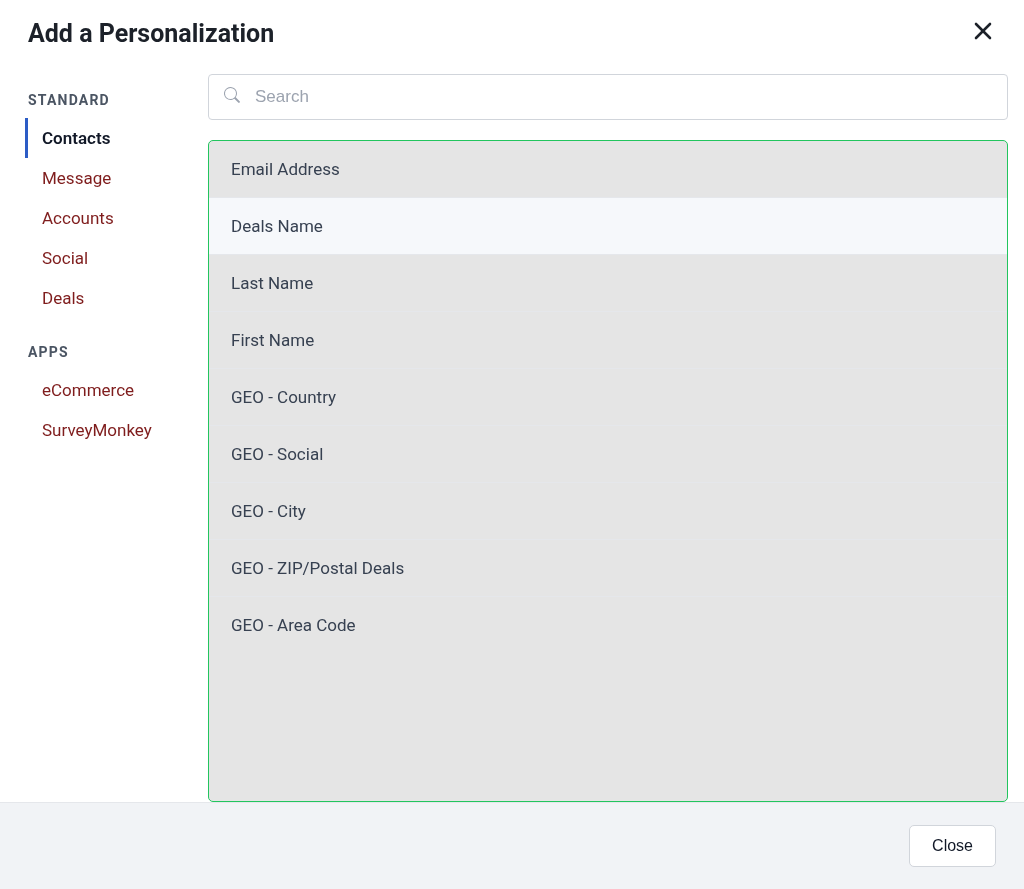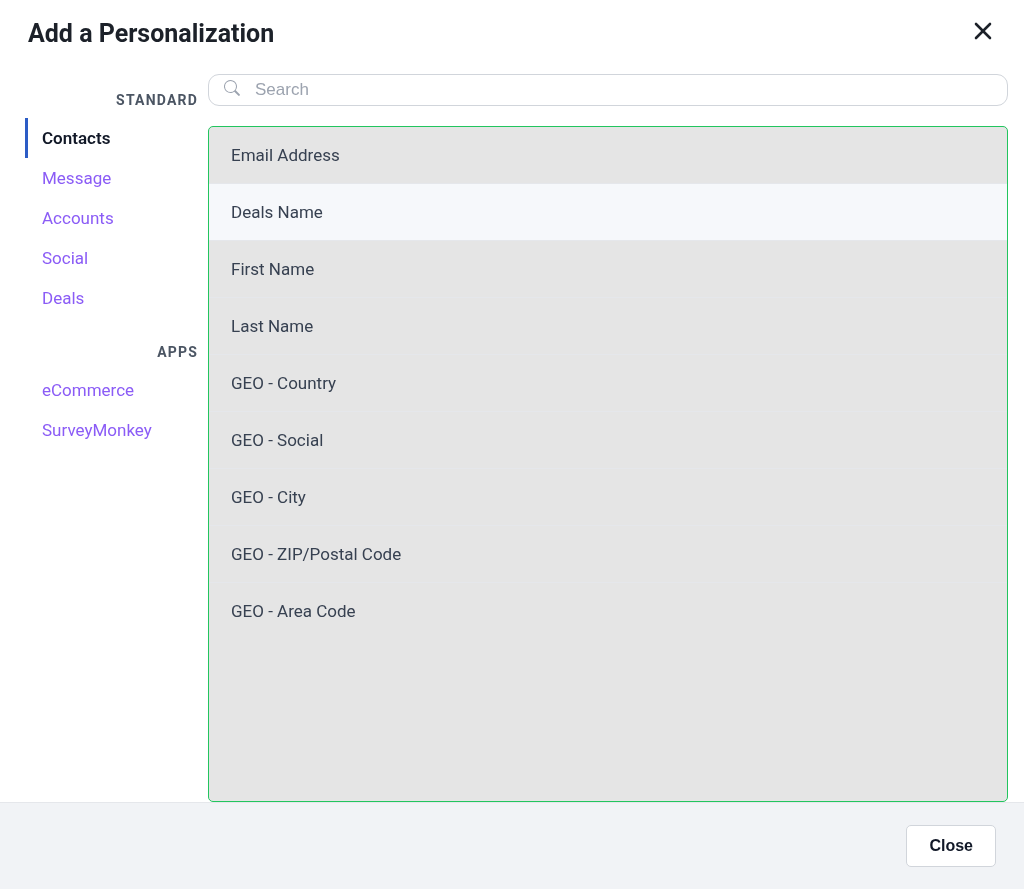--- a/index.html
+++ b/index.html
@@ -53,32 +53,31 @@
       padding-right: 10px;
       flex-shrink: 0;
     }
     .sidebar-heading {
       font-size: 14px;
       font-weight: 700;
       letter-spacing: 1.2px;
       color: #4b5563;
       text-transform: uppercase;
       margin: 0 0 10px 0;
-      text-align: right;
     }
     .sidebar-heading.second {
       margin-top: 26px;
     }
     .sidebar-list {
       list-style: none;
     }
     .sidebar-item {
       font-size: 17px;
       padding: 10px 0 10px 14px;
-      color: #8b5cf6;
+      color: #7f1d1d;
       cursor: pointer;
       border-left: 3px solid transparent;
       margin-left: -3px;
     }
     .sidebar-item.active {
       color: #111827;
       font-weight: 600;
       border-left: 3px solid #2c5cc5;
     }
     .main {
@@ -95,23 +94,23 @@
     .search-icon {
       position: absolute;
       left: 16px;
       top: 50%;
       transform: translateY(-50%);
       color: #9ca3af;
       pointer-events: none;
     }
     .search-input {
       width: 100%;
-      height: 32px;
+      height: 46px;
       border: 1px solid #d1d5db;
-      border-radius: 11px;
+      border-radius: 4px;
       padding: 0 16px 0 46px;
       font-size: 17px;
       color: #374151;
       outline: none;
     }
     .search-input::placeholder {
       color: #9ca3af;
     }
     .list-container {
       flex: 1;
@@ -149,21 +148,21 @@
       display: flex;
       justify-content: flex-end;
       border-top: 1px solid #e5e7eb;
     }
     .close-btn {
       background: #fff;
       border: 1px solid #d1d5db;
       border-radius: 5px;
       padding: 11px 22px;
       font-size: 16px;
-      font-weight: 700;
+      font-weight: 400;
       color: #111827;
       cursor: pointer;
     }
   </style>
 </head>
 <body>
 
 <div class="modal">
   <div class="header">
     <h1>Add a Personalization</h1>
@@ -197,26 +196,26 @@
         <span class="search-icon">
           <svg width="16" height="16" viewBox="0 0 16 16" fill="currentColor">
             <path d="M11.742 10.344a6.5 6.5 0 1 0-1.397 1.398l3.85 3.85a1 1 0 0 0 1.415-1.414l-3.868-3.834zM12 6.5a5.5 5.5 0 1 1-11 0 5.5 5.5 0 0 1 11 0z"></path>
           </svg>
         </span>
         <input class="search-input" type="text" placeholder="Search" style="">
       </div>
       <div class="list-container" id="field-list">
           <div class="list-item">Email Address</div>
           <div class="list-item hovered">Deals Name</div>
+          <div class="list-item">Last Name</div>
           <div class="list-item">First Name</div>
-          <div class="list-item">Last Name</div>
           <div class="list-item">GEO - Country</div>
           <div class="list-item">GEO - Social</div>
           <div class="list-item">GEO - City</div>
-          <div class="list-item">GEO - ZIP/Postal Code</div>
+          <div class="list-item">GEO - ZIP/Postal Deals</div>
           <div class="list-item">GEO - Area Code</div>
         </div>
     </div>
   </div>
 
   <div class="footer">
     <button class="close-btn">Close</button>
   </div>
 </div>
 

